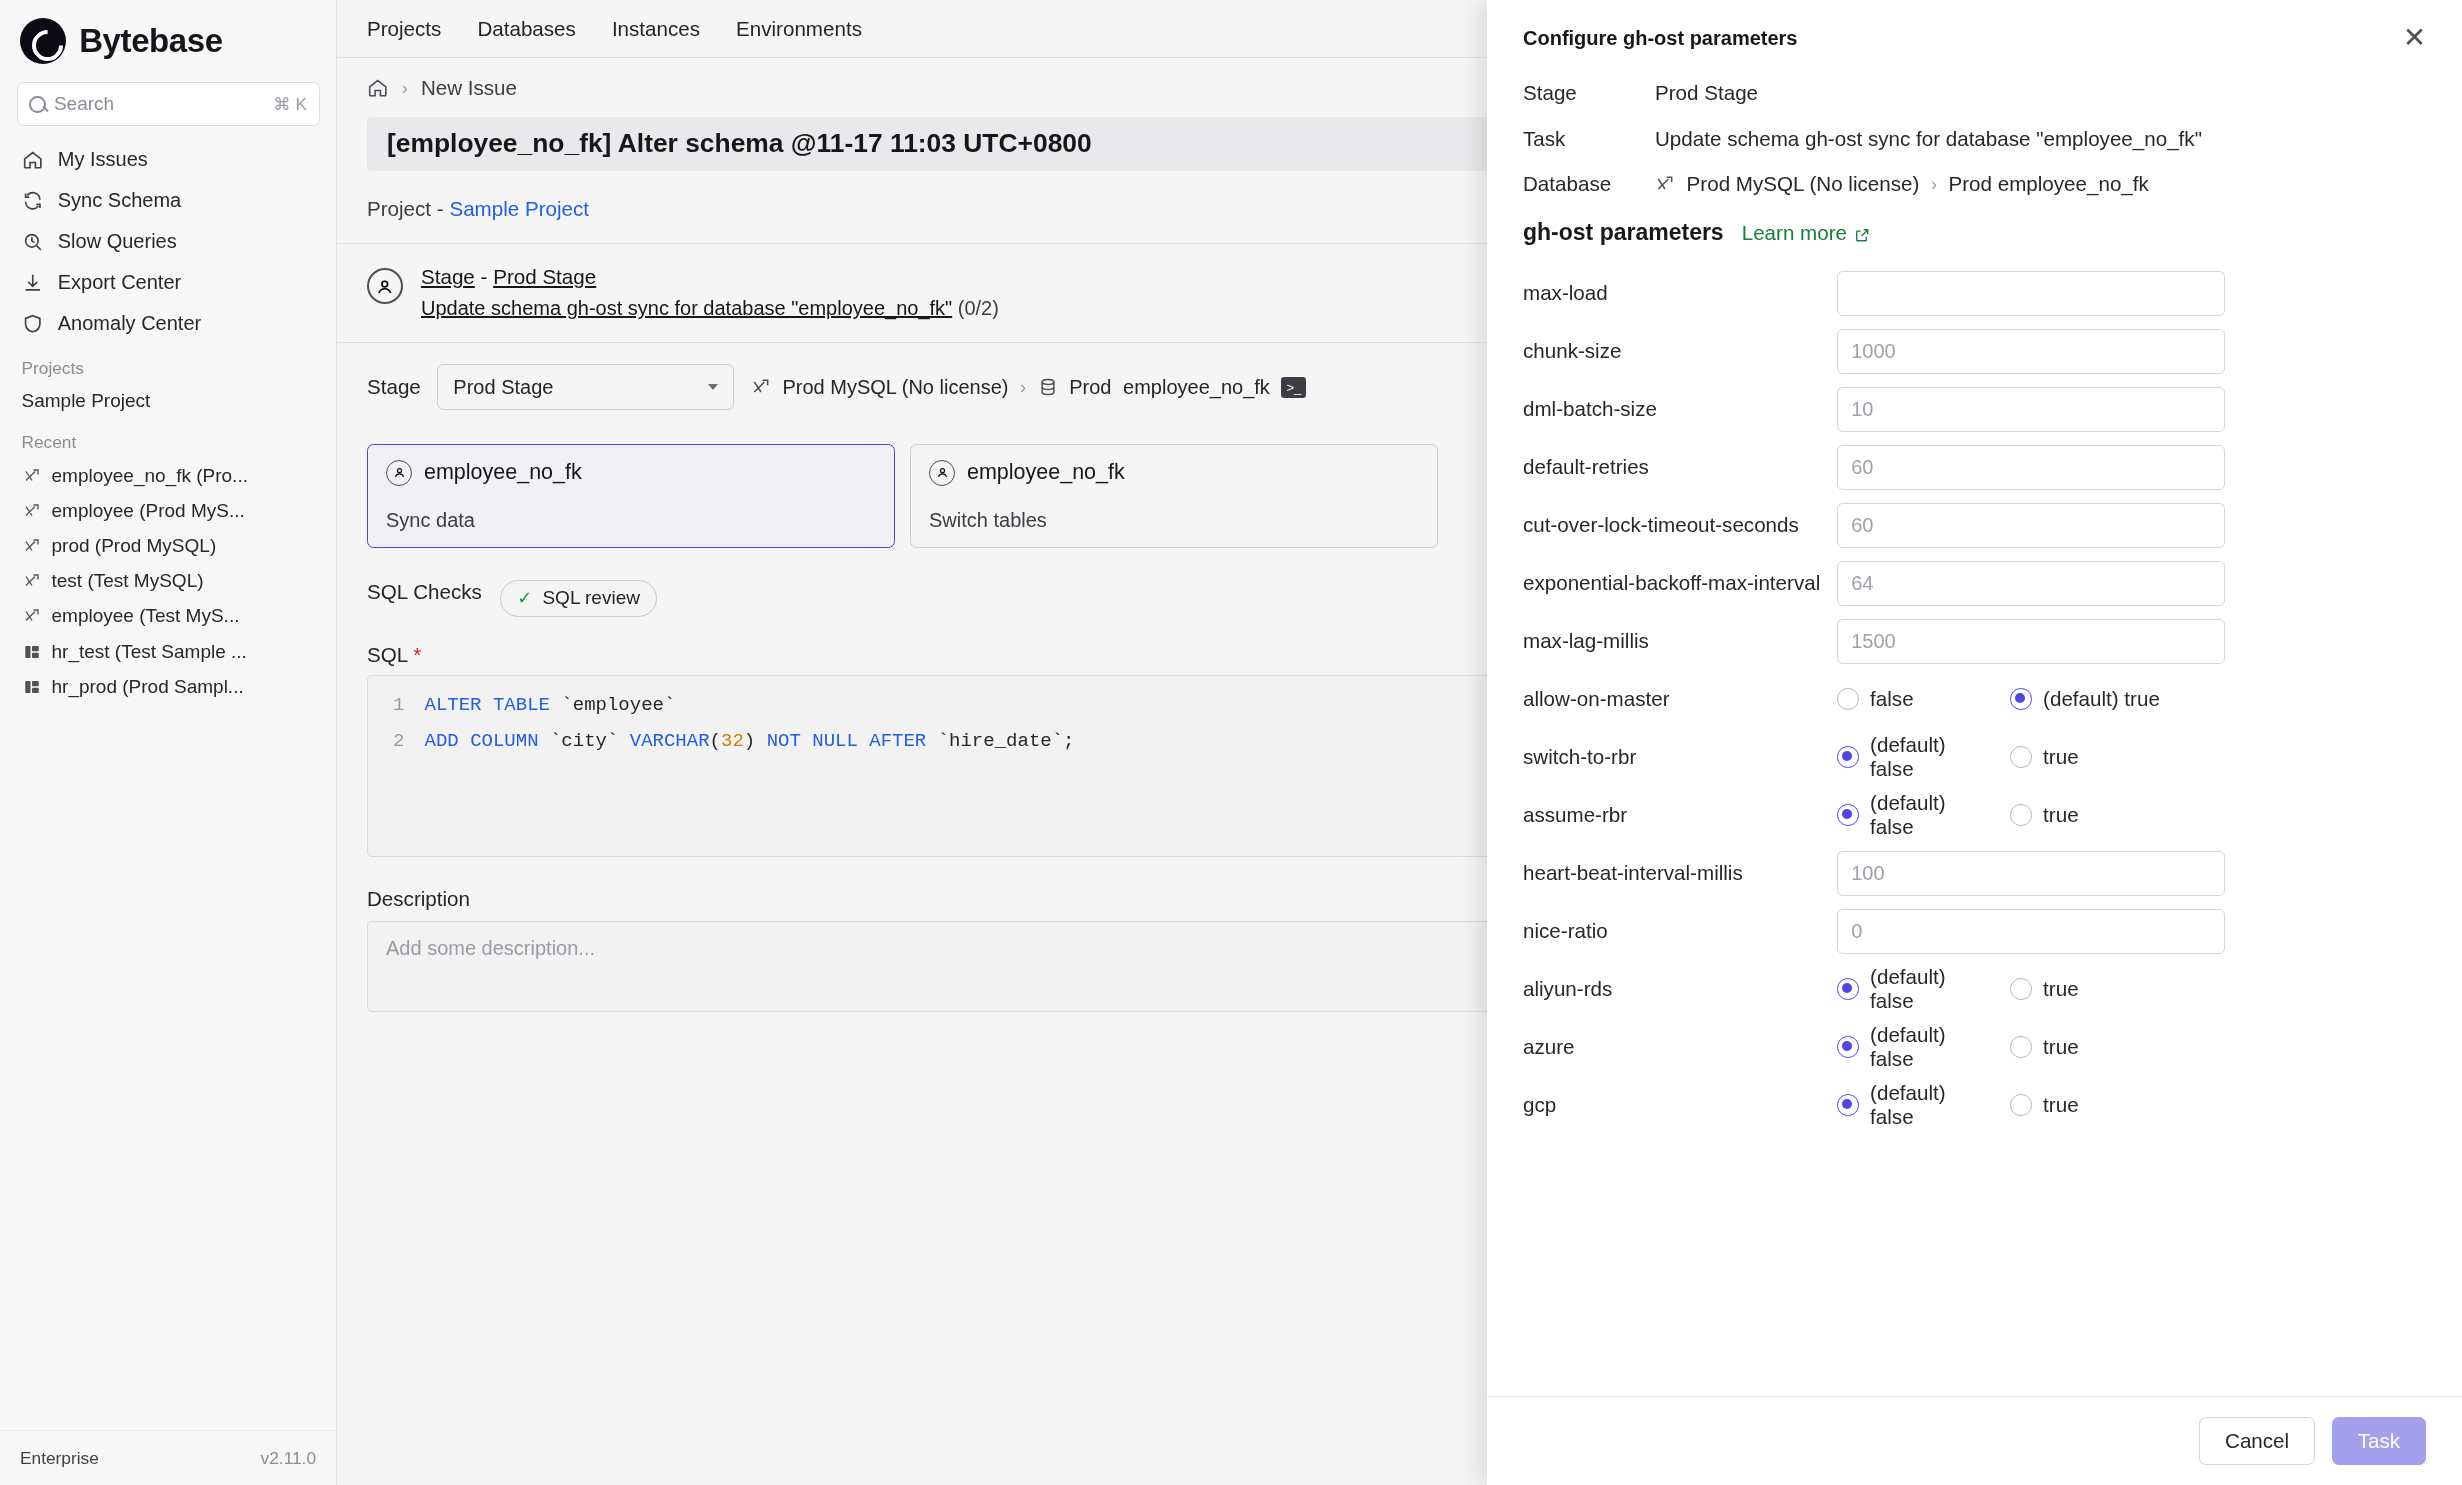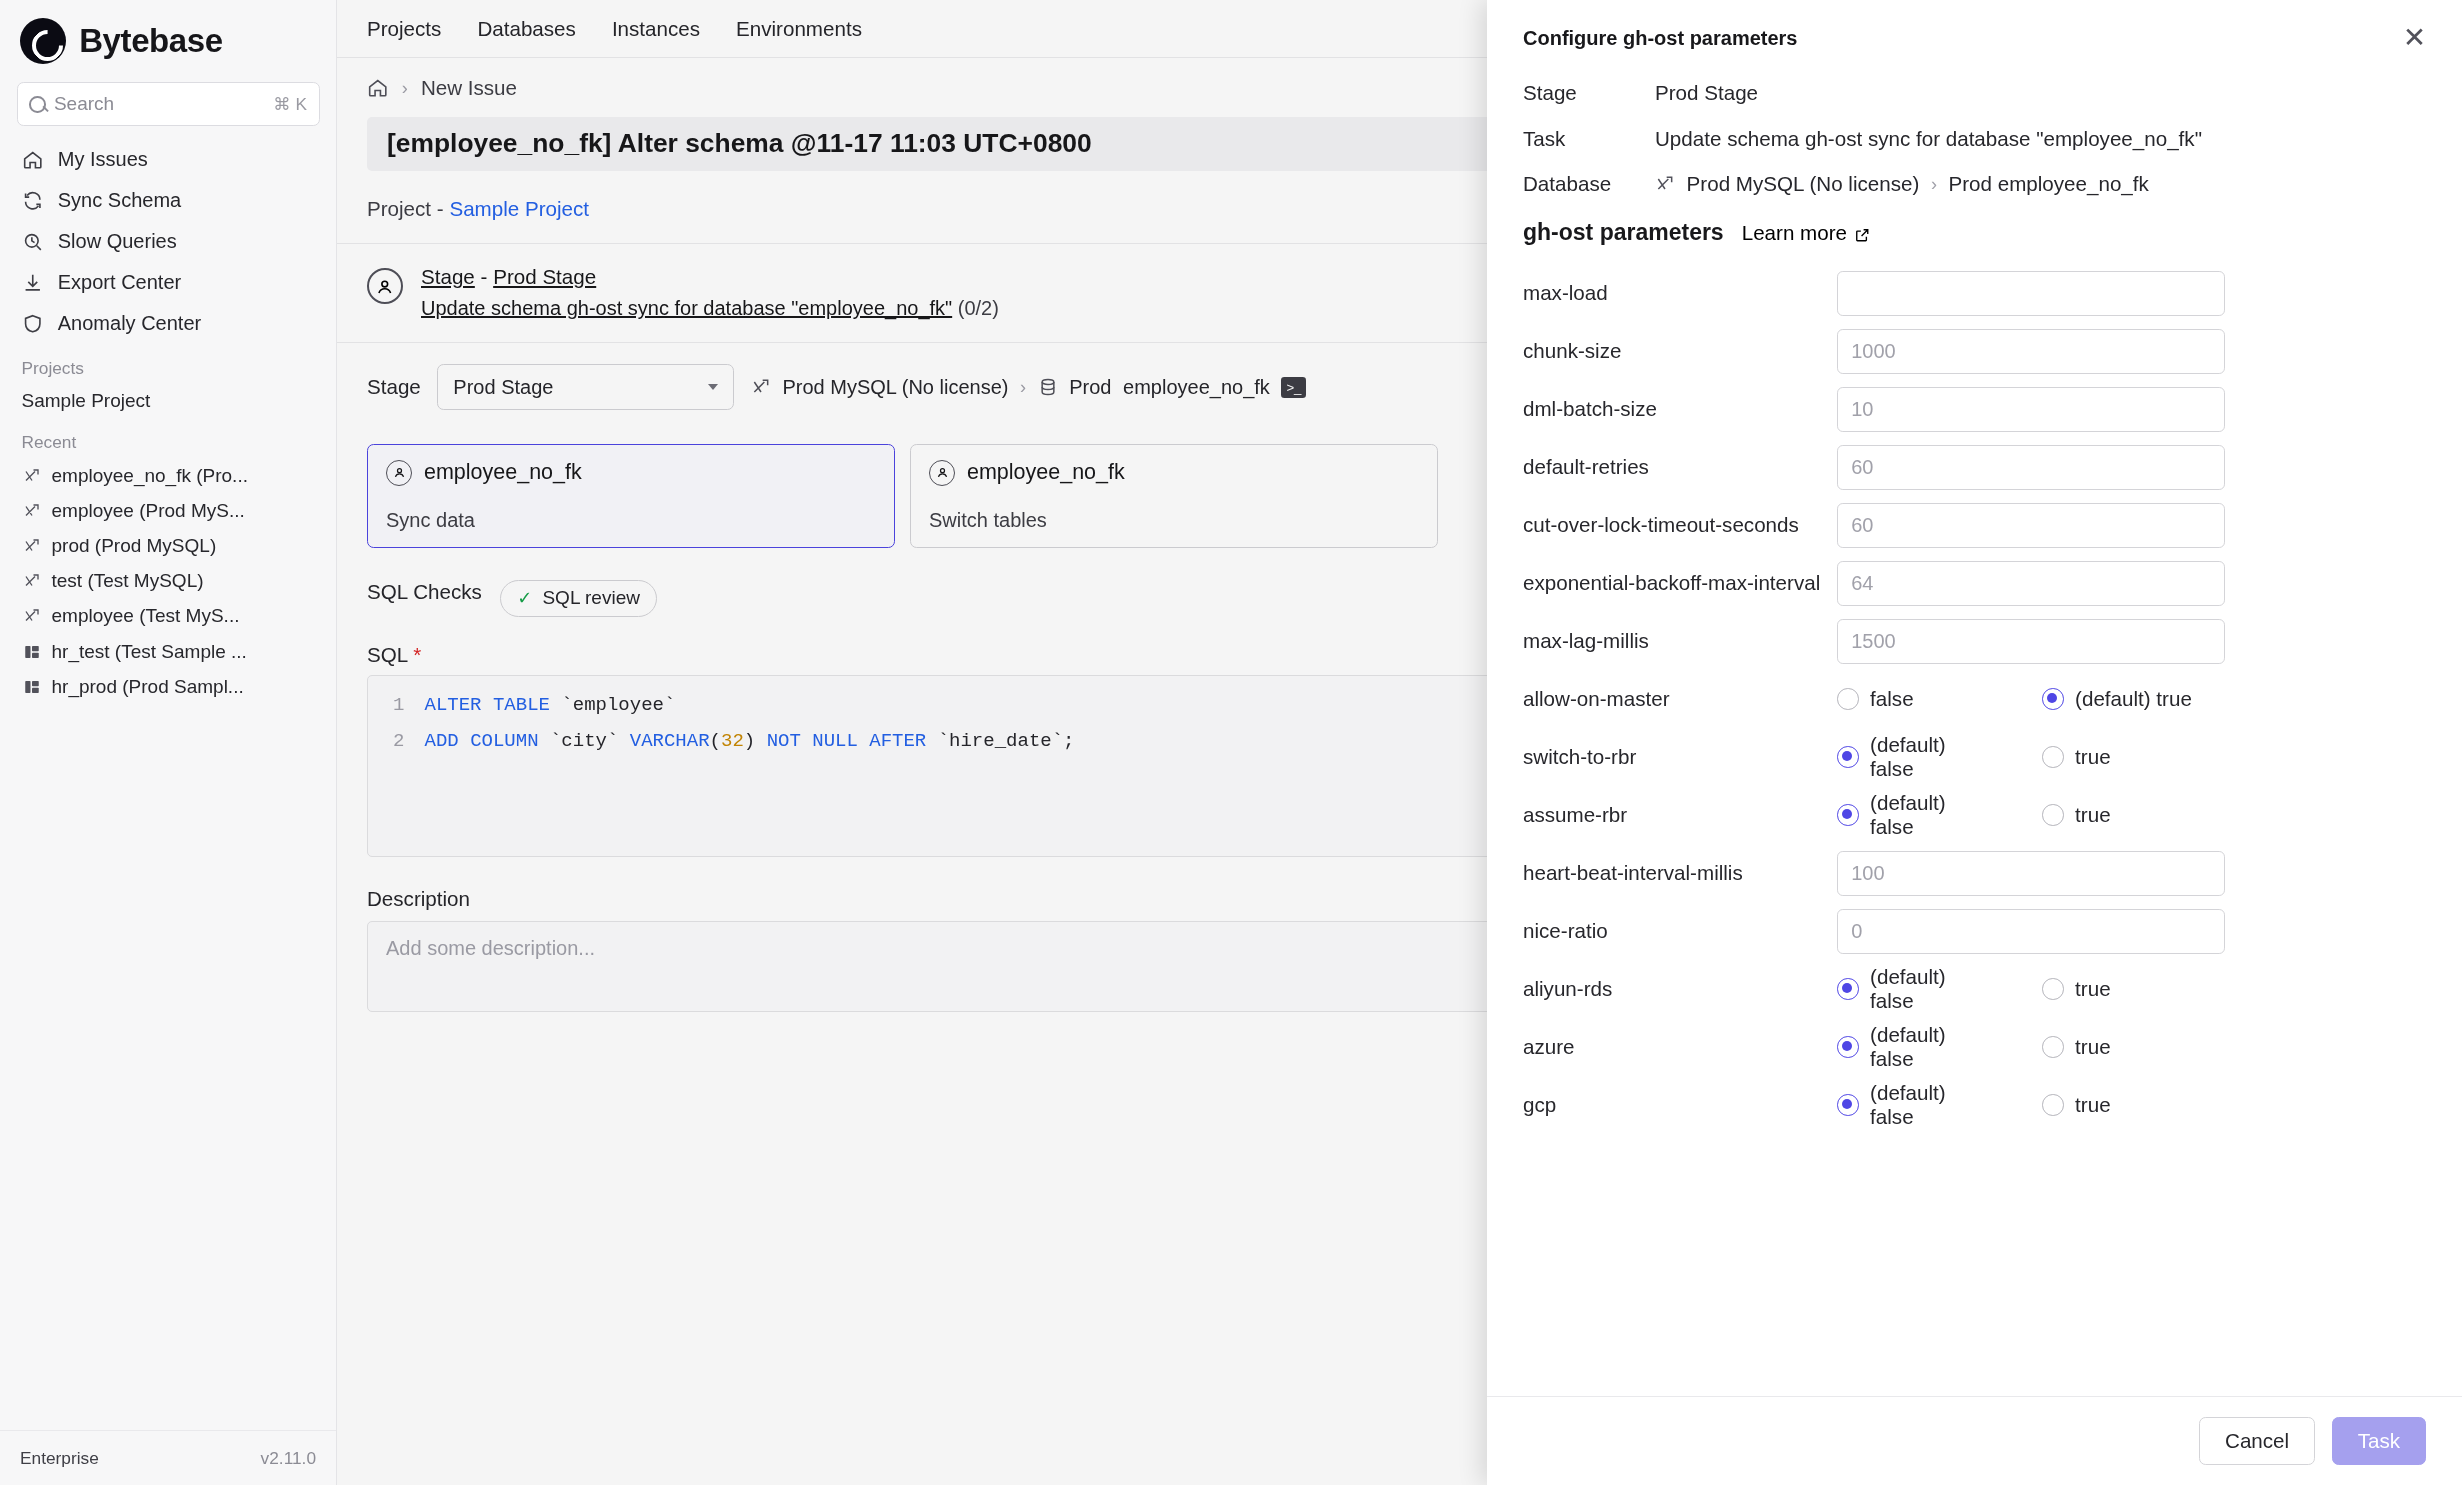--- a/index.html
+++ b/index.html
@@ -440,21 +440,21 @@
   .section-head-title {
     font-size: 23px;
     font-weight: 700;
     color: #18181b;
   }
   .learn-more {
     display: flex;
     align-items: center;
     gap: 7.4px;
     font-size: 20.6px;
-    color: #000000;
+    color: #15803d;
     cursor: pointer;
   }
   .ext-ico { width: 16.5px; height: 16.5px; }
 
   .param-row {
     display: flex;
     align-items: center;
     height: 58px;
   }
   .param-label {
@@ -472,21 +472,21 @@
     font-size: 20px;
     color: #a1a1aa;
     padding: 0 13.2px;
     display: flex;
     align-items: center;
     cursor: text;
   }
   .radio-group {
     display: flex;
     align-items: center;
-    gap: 56px;
+    gap: 24px;
   }
   .radio-opt {
     display: flex;
     align-items: center;
     gap: 11.6px;
     font-size: 20.6px;
     color: #27272c;
     cursor: pointer;
   }
   .radio {

